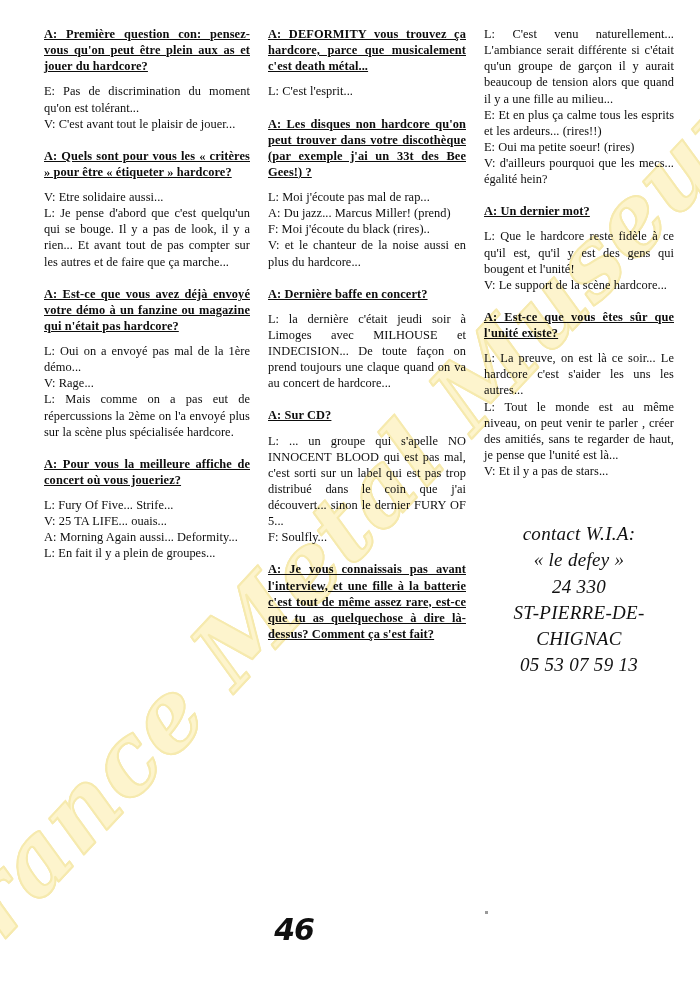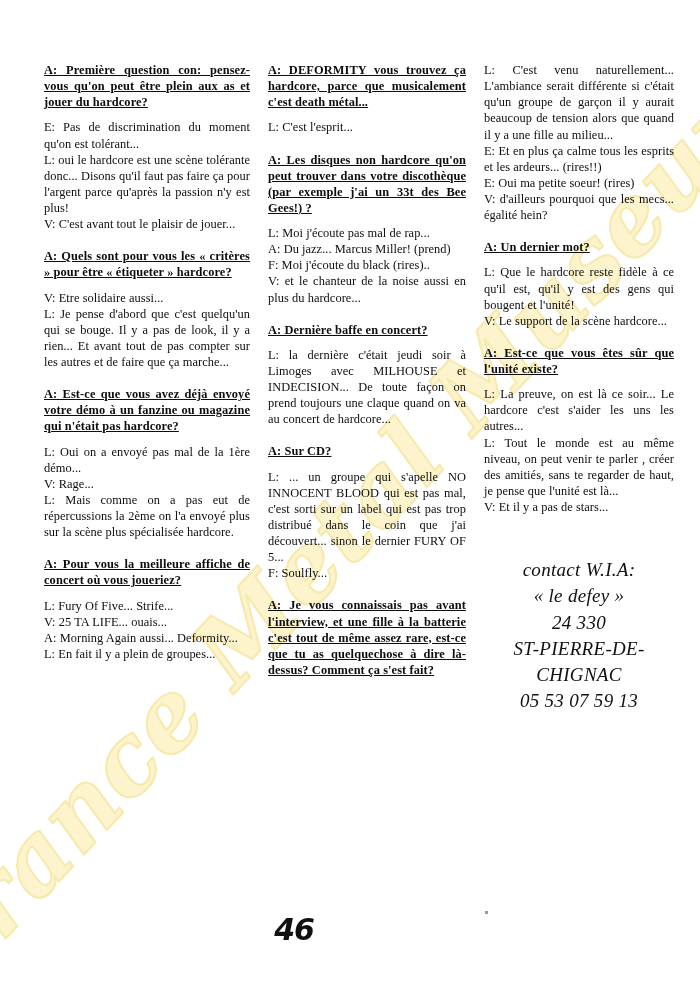--- a/index.html
+++ b/index.html
@@ -52,21 +52,21 @@
 
   
   #columns {
     position: absolute;
     left: 0;
     top: 0;
     width: 700px;
     height: 1000px;
     z-index: 2;
     display: flex;
-    padding: 62px 30px 0 44px;
+    padding: 26px 30px 0 44px;
     box-sizing: border-box;
     gap: 18px;
   }
   .column {
     flex: 1 1 0;
     min-width: 0;
   }
   .col-1 { width: 206px; flex: 0 0 206px; }
   .col-2 { width: 198px; flex: 0 0 198px; }
   .col-3 { width: 190px; flex: 0 0 190px; }
@@ -142,21 +142,20 @@
   <div id="watermark">
     <div id="watermark-text">France Metal Museum</div>
   </div>
 
   <div id="columns">
 
     <div class="column col-1">
         <p class="q">A: Première question con: pensez-vous qu'on peut être plein aux as et jouer du hardcore?</p>
         <div class="gap-sm"></div>
         <p class="a">E: Pas de discrimination du moment qu'on est tolérant...</p>
-        <p class="a">L: oui le hardcore est une scène tolérante donc... Disons qu'il faut pas faire ça pour l'argent parce qu'après la passion n'y est plus!</p>
         <p class="a">V: C'est avant tout le plaisir de jouer...</p>
         <div class="gap-md"></div>
         <p class="q">A: Quels sont pour vous les « critères » pour être « étiqueter » hardcore?</p>
         <div class="gap-sm"></div>
         <p class="a">V: Etre solidaire aussi...</p>
         <p class="a">L: Je pense d'abord que c'est quelqu'un qui se bouge. Il y a pas de look, il y a rien... Et avant tout de pas compter sur les autres et de faire que ça marche...</p>
         <div class="gap-md"></div>
         <p class="q">A: Est-ce que vous avez déjà envoyé votre démo à un fanzine ou magazine qui n'était pas hardcore?</p>
         <div class="gap-sm"></div>
         <p class="a">L: Oui on a envoyé pas mal de la 1ère démo...</p>

